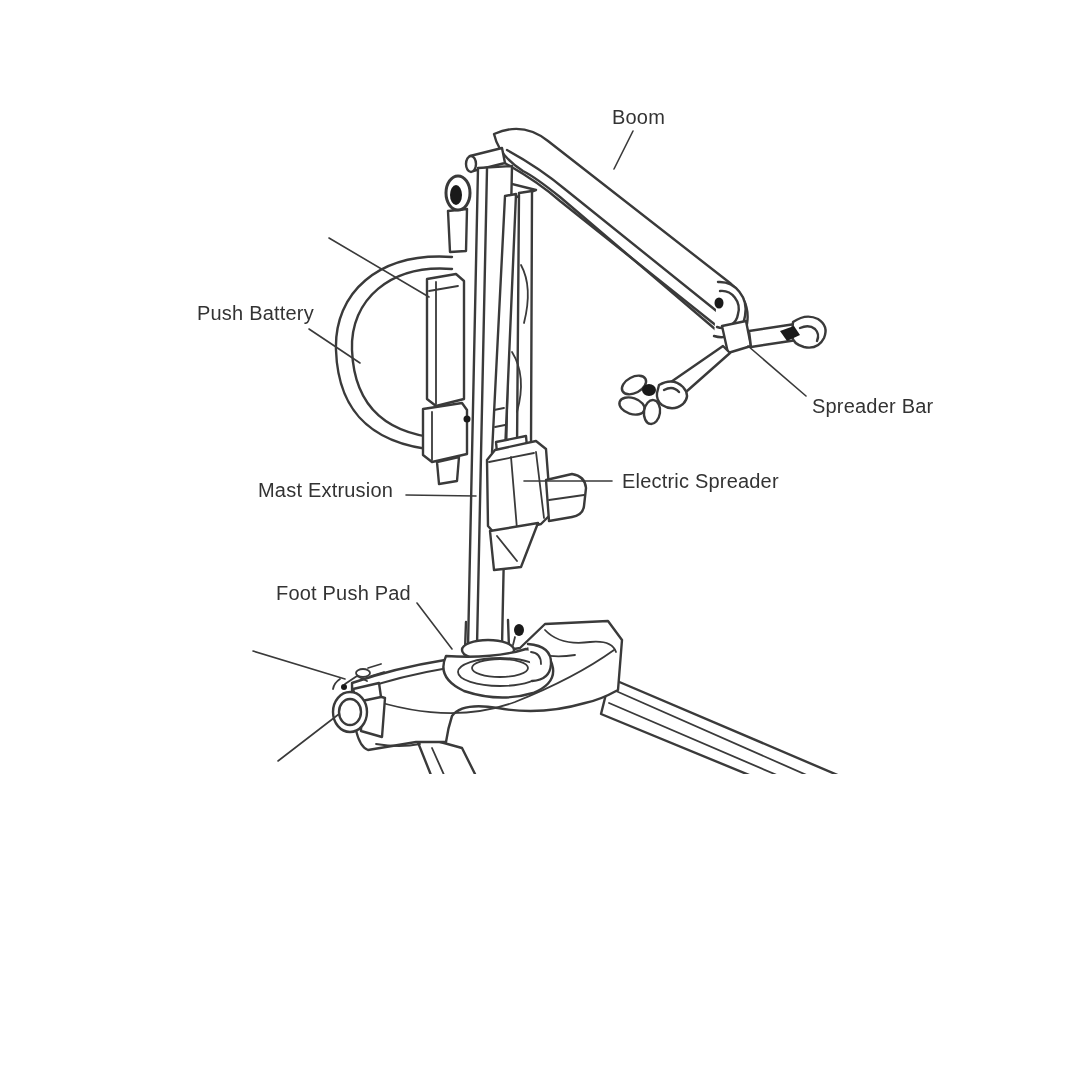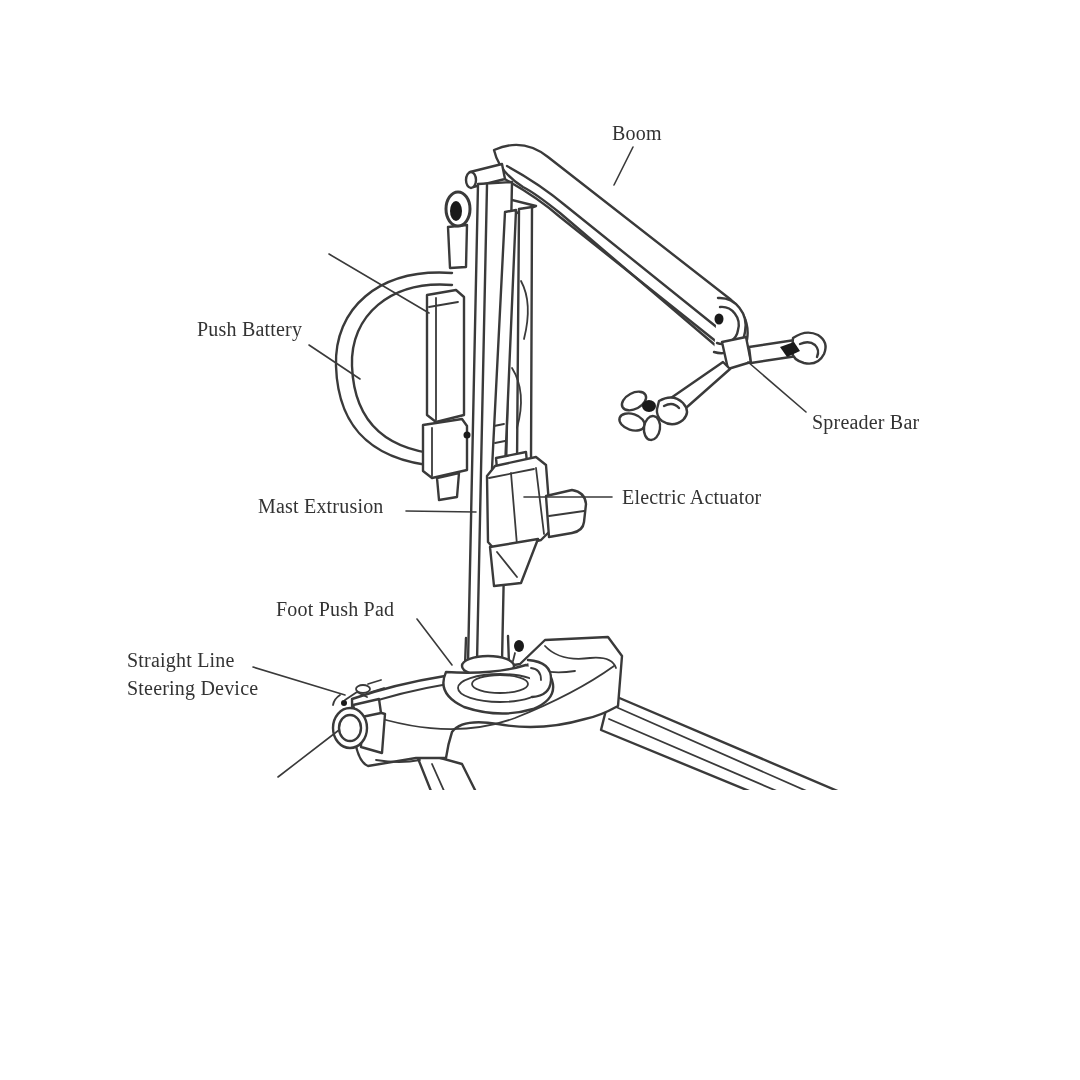--- a/index.html
+++ b/index.html
@@ -5,23 +5,22 @@
   :root{
     --line:#3a3a3a;
     --text:#333333;
     --bg:#ffffff;
   }
   html,body{margin:0;padding:0;background:var(--bg);}
   .stage{
     position:relative;
     width:1080px;height:774px;
     background:var(--bg);
-    font-family:Liberation Serif, serif;
+    font-family:Liberation Sans, sans-serif;
     overflow:hidden;
-    margin-top:16px;
   }
   .stage svg{position:absolute;left:0;top:0;}
   .part-label{
     position:absolute;
     font-size:20px;
     line-height:28px;
     color:var(--text);
     white-space:nowrap;
     letter-spacing:0.2px;
   }
@@ -185,27 +184,23 @@
 
   <div class="part-label" style="left:812px;top:392px;">
     <span>Spreader Bar</span>
   </div>
 
   <div class="part-label" style="left:258px;top:476px;">
     <span>Mast Extrusion</span>
   </div>
 
   <div class="part-label" style="left:622px;top:467px;">
-    <span>Electric Actuator</span>
+    <span>Electric Spreader</span>
   </div>
 
   <div class="part-label" style="left:276px;top:579px;">
     <span>Foot Push Pad</span>
   </div>
 
-  <div class="part-label" style="left:127px;top:630px;">
-    <span>Straight Line</span>
-    <span>Steering Device</span>
-  </div>
 
 
 
 </div>
 
 </body></html>

